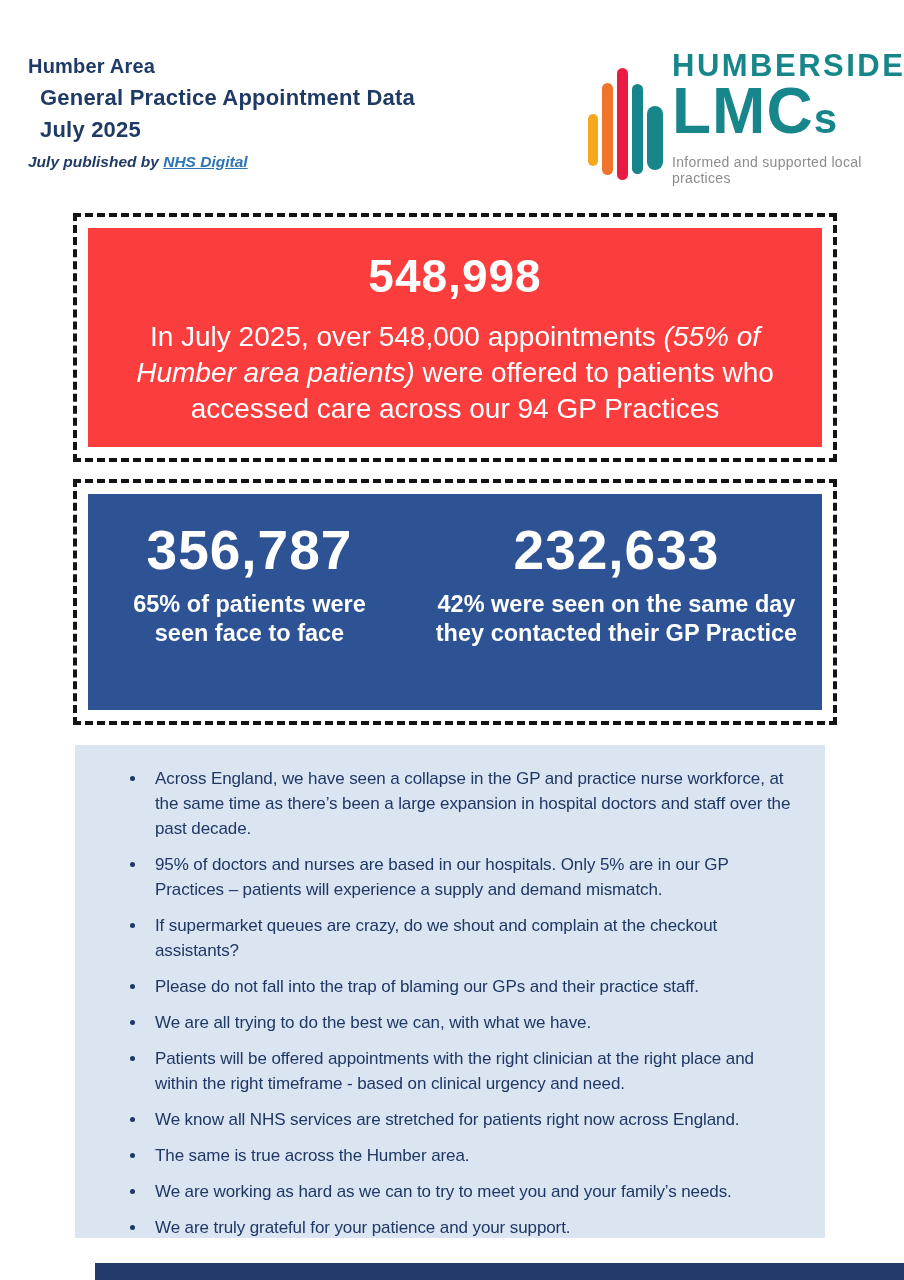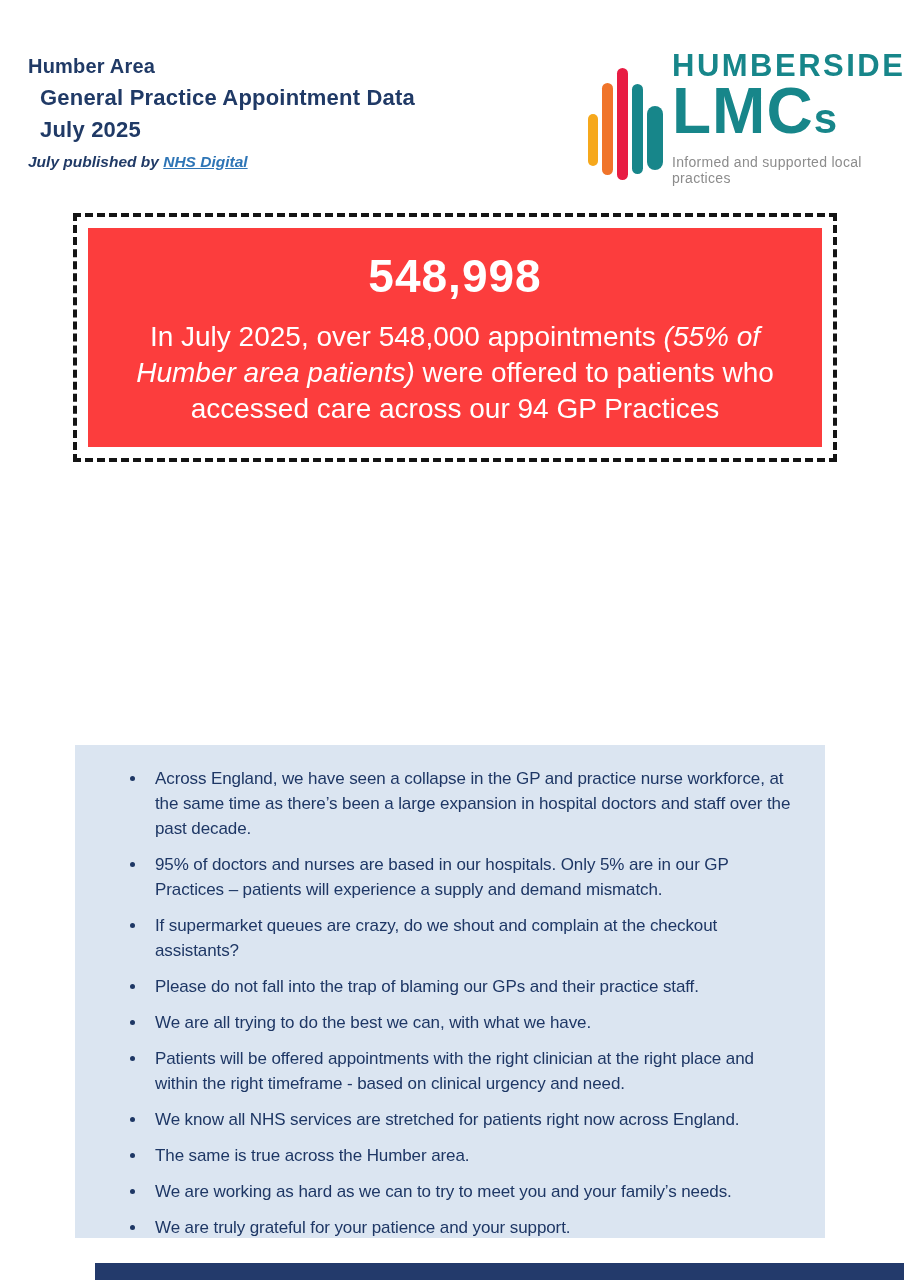--- a/index.html
+++ b/index.html
@@ -87,20 +87,32 @@
 
   <div class="dash-box dash-red">
     <div class="fill fill-red">
       <div class="big-number">548,998</div>
       <p class="red-text">
         <span>In July 2025, over 548,000 appointments </span><em>(55% of Humber area patients)</em><span> were offered to patients who accessed care across our 94 GP Practices</span>
       </p>
     </div>
   </div>
 
+  <div class="dash-box dash-blue">
+    <div class="fill fill-blue">
+      <div class="stat-col stat-col-left">
+        <div class="stat-number">356,787</div>
+        <div class="stat-caption">65% of patients were seen face to face</div>
+      </div>
+      <div class="stat-col stat-col-right">
+        <div class="stat-number">232,633</div>
+        <div class="stat-caption">42% were seen on the same day they contacted their GP Practice</div>
+      </div>
+    </div>
+  </div>
 
   <div class="bullets-panel">
     <ul id="bullet-list">
         <li><span>Across England, we have seen a </span><b>collapse in the GP and practice nurse workforce</b><span>, at the same time as there’s been a large expansion in hospital doctors and staff over the past decade.</span></li>
         <li><b>95%</b><span> of </span><b>doctors and nurses</b><span> are based in our </span><b>hospitals.  Only 5%</b><span> are in our </span><b>GP Practices –</b><span> patients will experience a </span><b>supply and demand mismatch.</b></li>
         <li><span>If supermarket queues are crazy, do we shout and complain at the checkout assistants?</span></li>
         <li><b>Please do not fall into the trap of blaming our GPs and their practice staff.</b></li>
         <li><span>We are all trying to do the best we can, with what we have.</span></li>
         <li><span>Patients will be offered appointments with the </span><b>right clinician</b><span> at the </span><b>right place</b><span> and within the </span><b>right timeframe</b><span> - based on </span><b>clinical urgency</b><span> and </span><b>need</b><span>.</span></li>
         <li><span>We know all NHS services are stretched for patients right now across England.</span></li>

